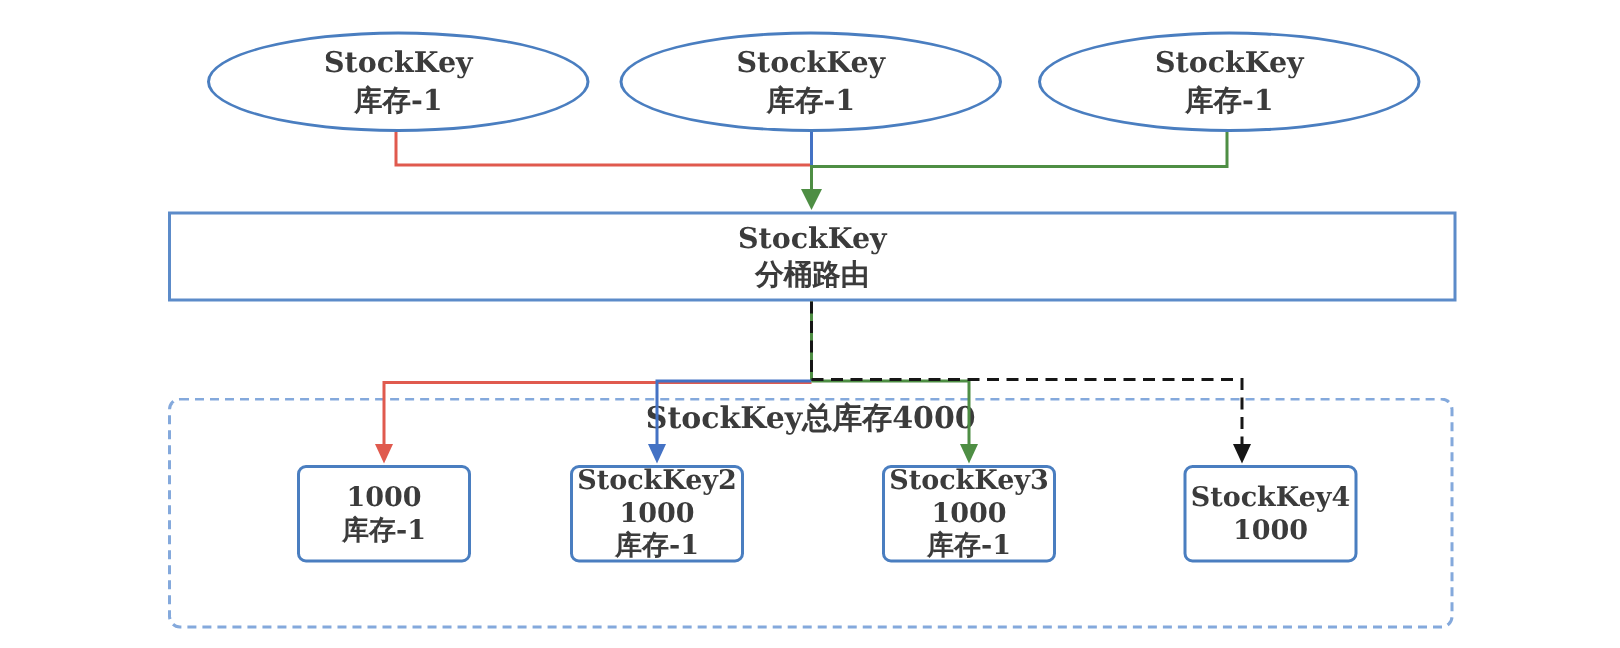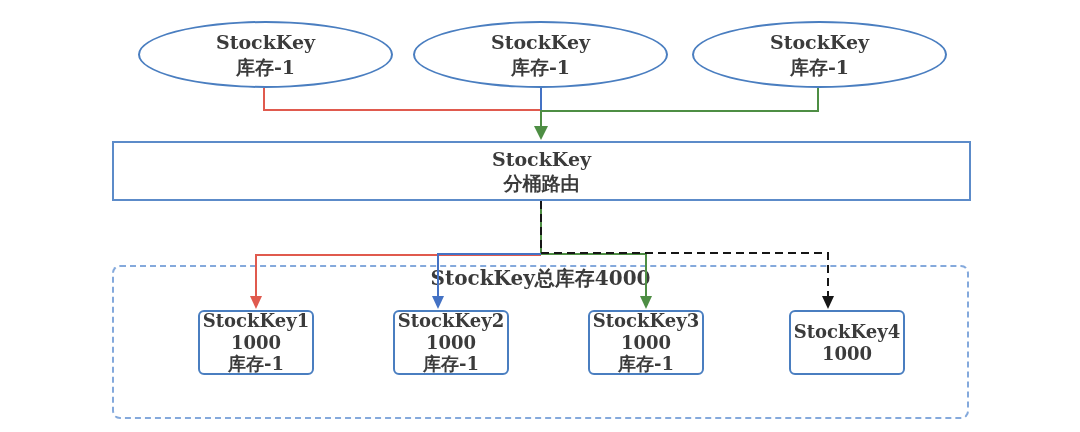--- a/index.html
+++ b/index.html
@@ -93,25 +93,24 @@
 
   <div class="router node-text">
     <div>StockKey</div>
     <div>分桶路由</div>
   </div>
 
   <div class="pool"></div>
   <div class="pool-title">StockKey总库存4000</div>
 
   <div class="bucket" style="left:198px;">
-    <div>StockKey1</div>
     <div>1000</div>
     <div>库存-1</div>
   </div>
-  <div class="bucket" style="left:393px;text-align:center;">
+  <div class="bucket" style="left:380px;text-align:center;">
     <div>StockKey2</div>
     <div>1000</div>
     <div>库存-1</div>
   </div>
   <div class="bucket" style="left:588px;">
     <div>StockKey3</div>
     <div>1000</div>
     <div>库存-1</div>
   </div>
   <div class="bucket" style="left:770px;margin-left:19px;">

